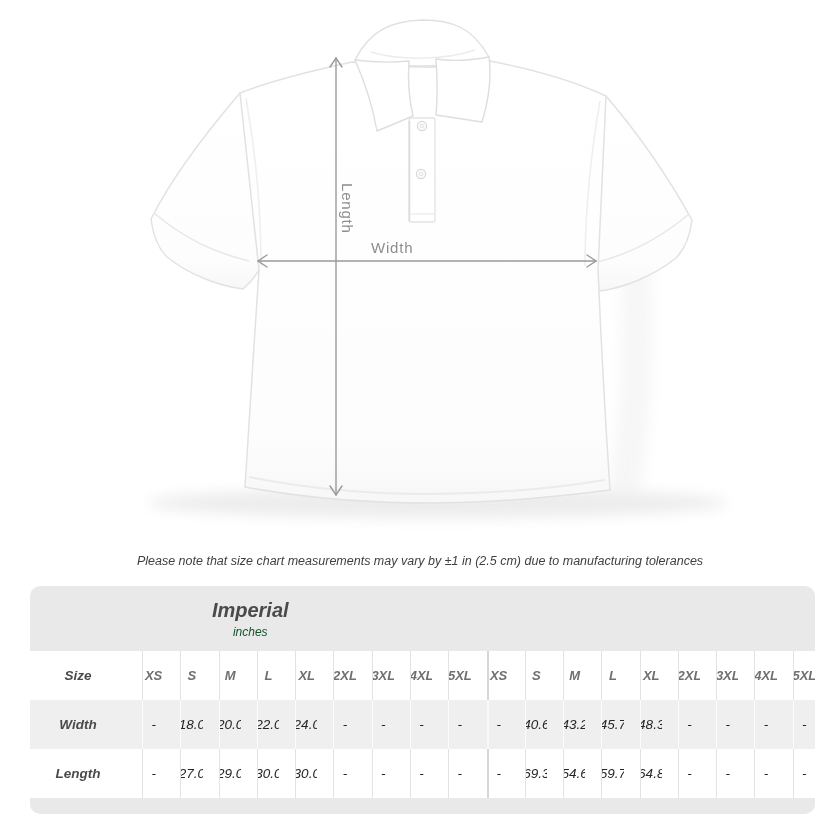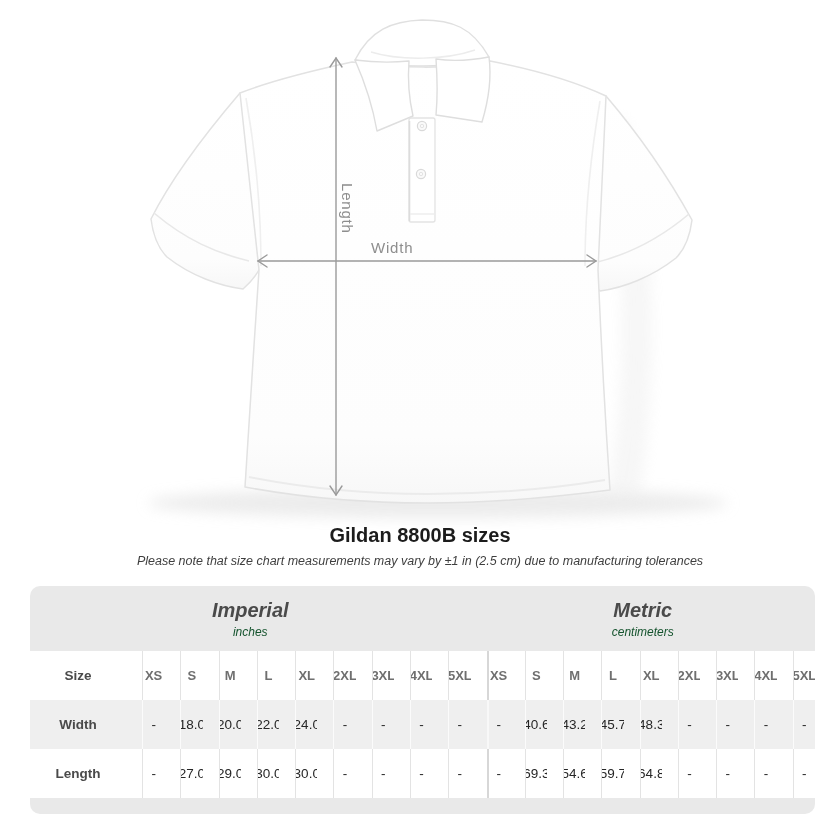--- a/index.html
+++ b/index.html
@@ -37,21 +37,21 @@
     height:65px; background:#e9e9e9;
   }
   .thead-cell { display:flex; flex-direction:column; align-items:center; justify-content:center; gap:3px; }
   .unit-title { font-size:20px; font-weight:bold; font-style:italic; color:#4a4a4a; }
   .unit-sub   { font-size:12px; font-style:italic; color:#14532d;text-align:right; }
 
   .trow { display:grid; grid-template-columns: 96px repeat(18, 1fr); height:49px; background:#ffffff; }
   .trow.striped { background:#efefef; }
   .tcell {
     display:flex; align-items:center; justify-content:center;
-    font-size:13.5px; color:#262626; overflow:hidden;
+    font-size:13.5px; color:#262626; overflow:hidden;font-style:italic;
   }
   .tcell + .tcell { border-left:1px solid #e3e3e3;margin-left:16px; }
   .trow.striped .tcell + .tcell { border-left-color:#fbfbfb; }
   .tcell.metric-start { border-left:2px solid #d7d7d7; }
   .trow.striped .tcell.metric-start { border-left-color:#f8f8f8; }
   .label-cell { font-weight:bold; color:#4a4a4a; font-size:13.5px; }
   .size-row .tcell:not(.label-cell) { font-weight:bold; color:#6f6f6f; font-size:13px; }
   .tfoot { height:16px; background:#e9e9e9; }
 </style>
 </head>
@@ -149,32 +149,27 @@
     <g stroke="#9a9a9a" stroke-width="1.4" fill="none" stroke-linecap="round">
       <line x1="258" y1="261" x2="596" y2="261"></line>
       <path d="M267,255 L258,261 L267,267"></path>
       <path d="M587,255 L596,261 L587,267"></path>
     </g>
   </svg>
 
   <div class="measure-label length-label">Length</div>
   <div class="measure-label width-label">Width</div>
 
-  <div class="chart-title">Gildan 8800B sizes</div>
   <div class="chart-note">Please note that size chart measurements may vary by ±1 in (2.5 cm) due to manufacturing tolerances</div>
 
   <div class="size-table">
     <div class="thead">
       <div class="thead-cell">
         <div class="unit-title">Imperial</div>
         <div class="unit-sub">inches</div>
-      </div>
-      <div class="thead-cell">
-        <div class="unit-title">Metric</div>
-        <div class="unit-sub">centimeters</div>
       </div>
     </div>
 
     <div class="trow size-row">
         <div class="tcell label-cell">Size</div>
         <div class="tcell">XS</div>
         <div class="tcell">S</div>
         <div class="tcell">M</div>
         <div class="tcell">L</div>
         <div class="tcell">XL</div>

